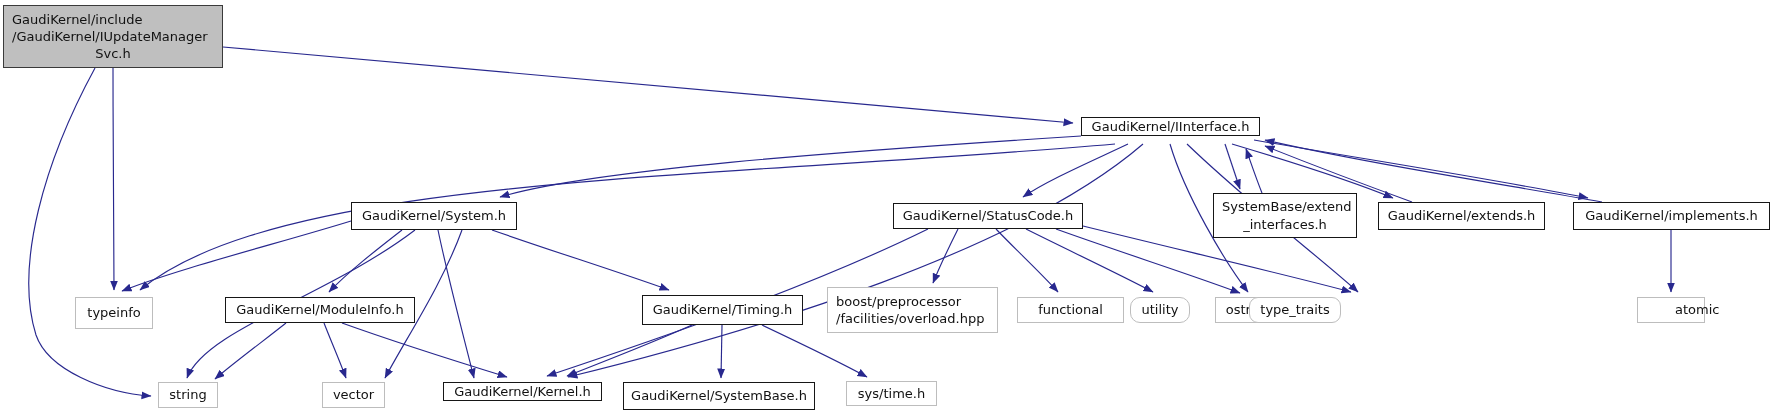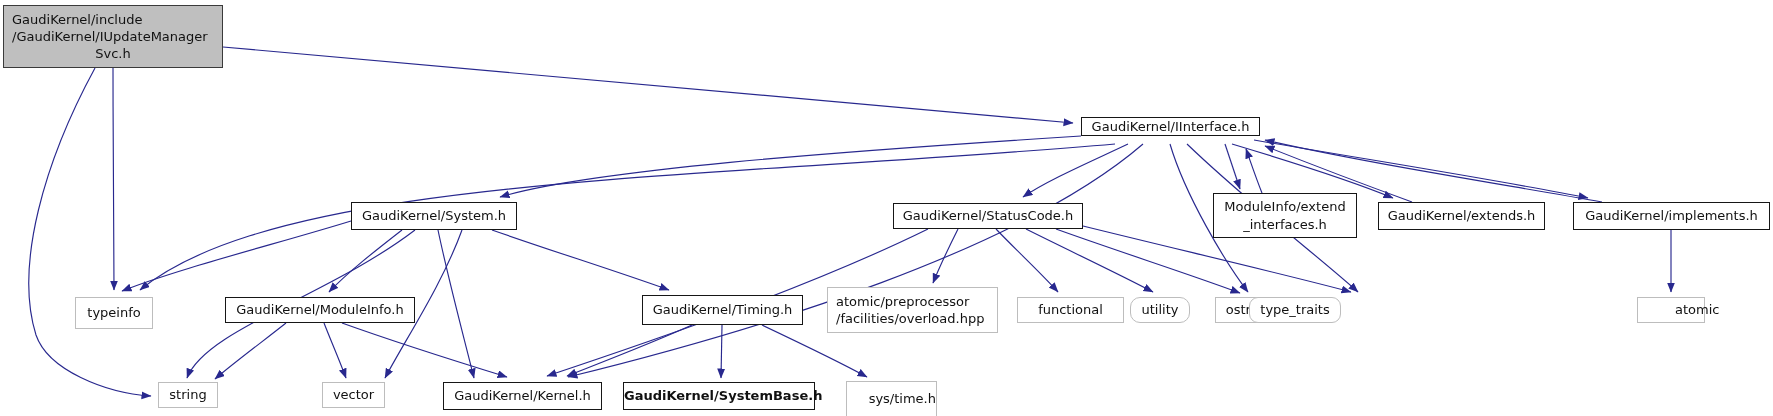--- a/index.html
+++ b/index.html
@@ -85,40 +85,40 @@
     <div class="node internal" style="left: 1081px; top: 117px; width: 179px; height: 19px;">
       <span class="line">GaudiKernel/IInterface.h</span>
     </div>
     <div class="node internal" style="left: 351px; top: 202px; width: 166px; height: 28px;">
       <span class="line">GaudiKernel/System.h</span>
     </div>
     <div class="node internal" style="left: 893px; top: 203px; width: 190px; height: 26px;">
       <span class="line">GaudiKernel/StatusCode.h</span>
     </div>
     <div class="node internal multiline centered" style="left: 1213px; top: 193px; width: 144px; height: 45px;">
-      <span class="line">ModuleInfo/extend</span>
+      <span class="line">SystemBase/extend</span>
       <span class="line">_interfaces.h</span>
     </div>
     <div class="node internal" style="left: 1378px; top: 202px; width: 167px; height: 28px;">
       <span class="line">GaudiKernel/extends.h</span>
     </div>
     <div class="node internal" style="left: 1573px; top: 202px; width: 197px; height: 28px;">
       <span class="line">GaudiKernel/implements.h</span>
     </div>
     <div class="node external" style="left: 75px; top: 297px; width: 78px; height: 32px;">
       <span class="line">typeinfo</span>
     </div>
     <div class="node internal" style="left: 225px; top: 297px; width: 190px; height: 26px;">
       <span class="line">GaudiKernel/ModuleInfo.h</span>
     </div>
     <div class="node internal" style="left: 642px; top: 295px; width: 161px; height: 30px;">
       <span class="line">GaudiKernel/Timing.h</span>
     </div>
     <div class="node external multiline" style="left: 827px; top: 287px; width: 171px; height: 46px;">
-      <span class="line">atomic/preprocessor</span>
+      <span class="line">boost/preprocessor</span>
       <span class="line">/facilities/overload.hpp</span>
     </div>
     <div class="node external" style="left: 1017px; top: 297px; width: 107px; height: 26px;">
       <span class="line">functional</span>
     </div>
     <div class="node external" style="left: 1130px; top: 297px; width: 60px; height: 26px; border-radius: 10px;">
       <span class="line">utility</span>
     </div>
     <div class="node external" style="left: 1215px; top: 297px; width: 75px; height: 26px;">
       <span class="line">ostream</span>
@@ -128,22 +128,22 @@
     </div>
     <div class="node external" style="left: 1637px; top: 297px; width: 68px; height: 26px; padding-left: 37px;">
       <span class="line">atomic</span>
     </div>
     <div class="node external" style="left: 158px; top: 382px; width: 60px; height: 26px;">
       <span class="line">string</span>
     </div>
     <div class="node external" style="left: 322px; top: 382px; width: 63px; height: 26px;">
       <span class="line">vector</span>
     </div>
-    <div class="node internal" style="left: 443px; top: 382px; width: 159px; height: 28px;">
+    <div class="node internal" style="left: 443px; top: 382px; width: 159px; height: 19px;">
       <span class="line">GaudiKernel/Kernel.h</span>
     </div>
-    <div class="node internal" style="left: 623px; top: 382px; width: 192px; height: 28px; font-weight: bold;">
+    <div class="node internal" style="left: 623px; top: 382px; width: 192px; height: 28px;">
       <span class="line">GaudiKernel/SystemBase.h</span>
     </div>
-    <div class="node external" style="left: 846px; top: 381px; width: 91px; height: 36px; text-align: right;">
+    <div class="node external" style="left: 846px; top: 381px; width: 91px; height: 25px;">
       <span class="line">sys/time.h</span>
     </div>
   </div>
 
 </body></html>

